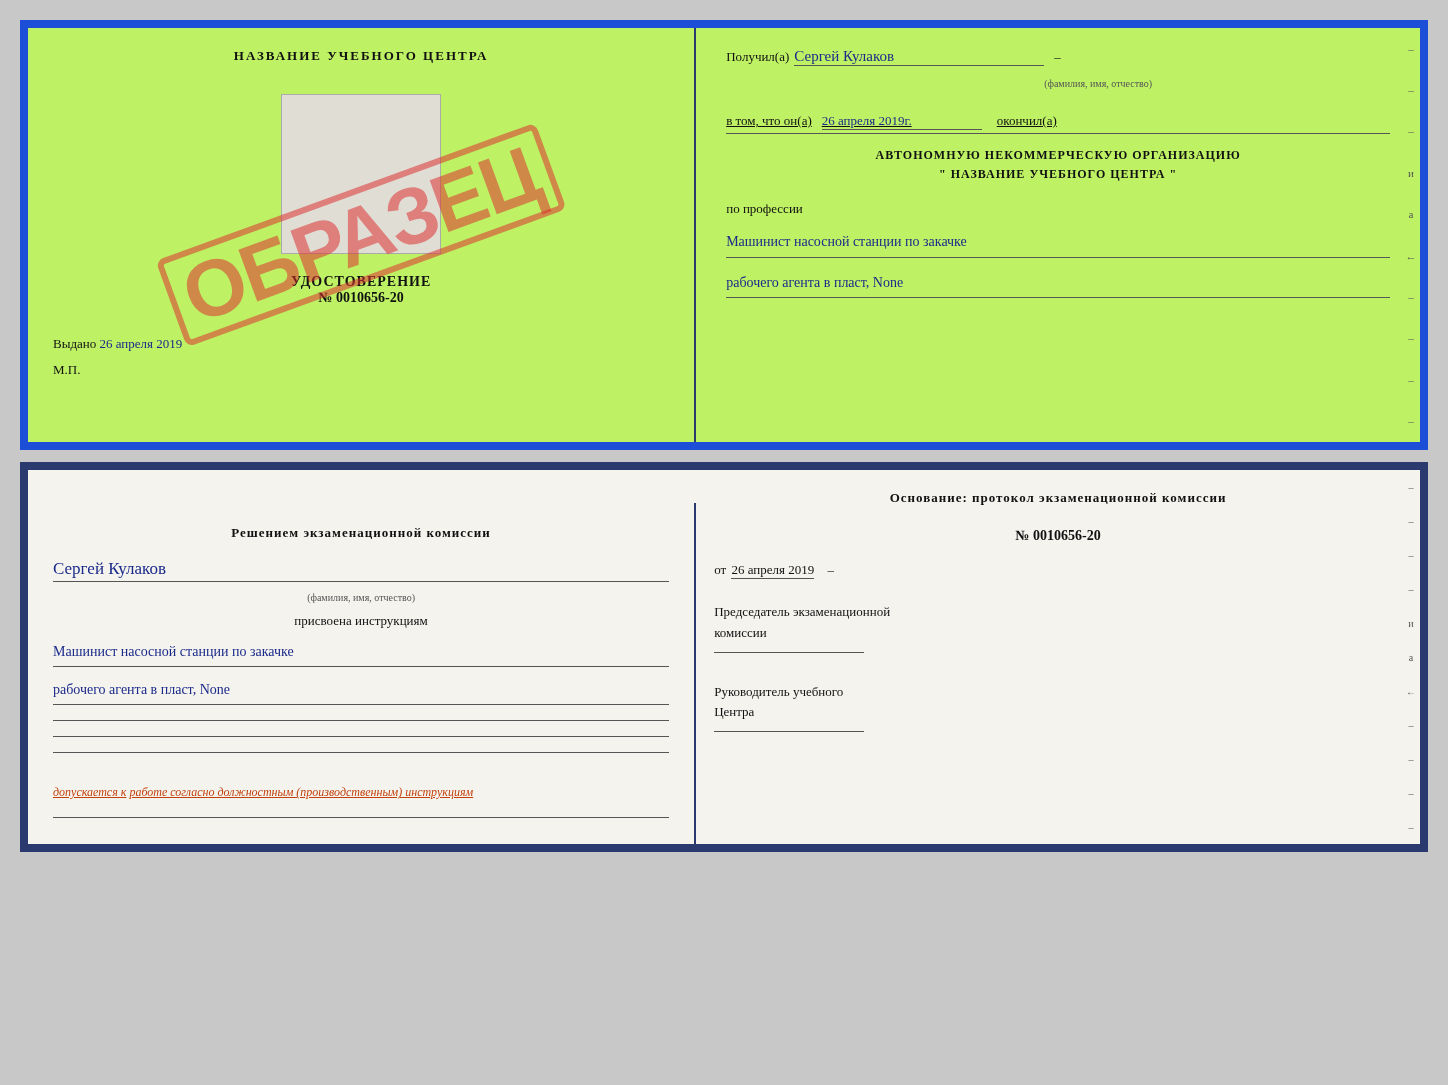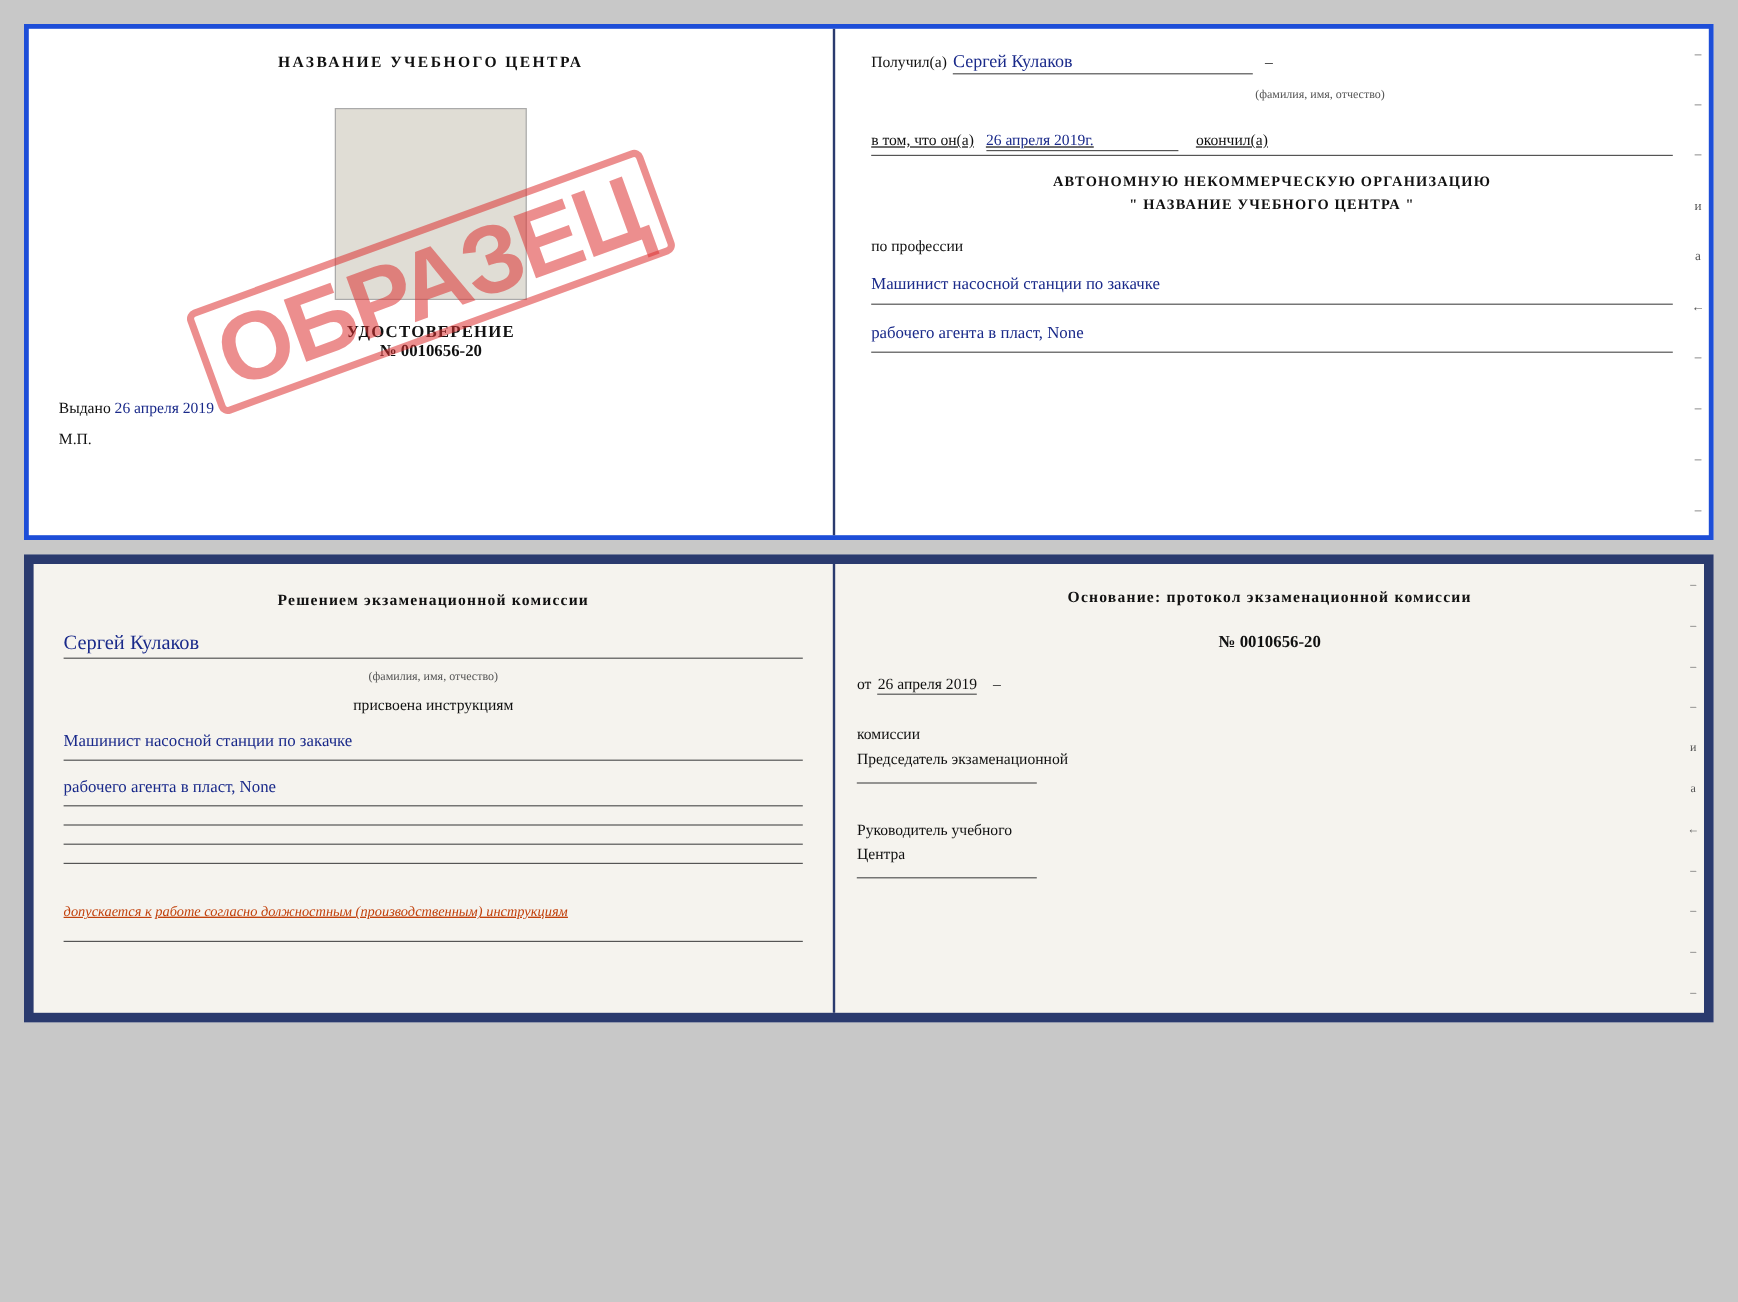--- a/index.html
+++ b/index.html
@@ -13,25 +13,26 @@
 
     .page-wrapper {
       display: flex;
       flex-direction: column;
       gap: 12px;
     }
 
     
     .cert-top {
       display: flex;
-      background: #ffffff;
-      border: 4px solid #1d4ed8;
+      background: #bef264;
+      border: 8px solid #1d4ed8;
       width: 100%;
       min-height: 430px;
       position: relative;
+      justify-content: space-between;
     }
 
     
     .cert-left {
       width: 48%;
       border-right: 2px solid #2a3a6e;
       padding: 20px 25px;
       position: relative;
       display: flex;
       flex-direction: column;
@@ -204,20 +205,21 @@
       position: relative;
     }
 
     .cert-bottom-left {
       width: 48%;
       border-right: 2px solid #2a3a6e;
       padding: 20px 25px;
       display: flex;
       flex-direction: column;
       gap: 10px;
+      margin-top: 33px;
     }
 
     .cert-bottom-right {
       width: 52%;
       padding: 20px 18px;
       display: flex;
       flex-direction: column;
       gap: 14px;
       position: relative;
       border-radius: 21px;
@@ -439,22 +441,22 @@
 
       <div class="proto-num">№ 0010656-20</div>
 
       <div class="proto-date">
         <span>от</span>
         <span style="border-bottom:1px solid #555; padding-bottom:1px; margin-left:2px;">26 апреля 2019</span>
         <span style="margin-left:10px;">–</span>
       </div>
 
       <div class="predsedatel-block">
+        <div>Председатель экзаменационной</div>
         <div>комиссии</div>
-        <div>Председатель экзаменационной</div>
         <div class="sig-line"></div>
       </div>
 
       <div class="rukovoditel-block">
         <div>Руководитель учебного</div>
         <div>Центра</div>
         <div class="sig-line"></div>
       </div>
 
       <div class="vert-marks-right">

